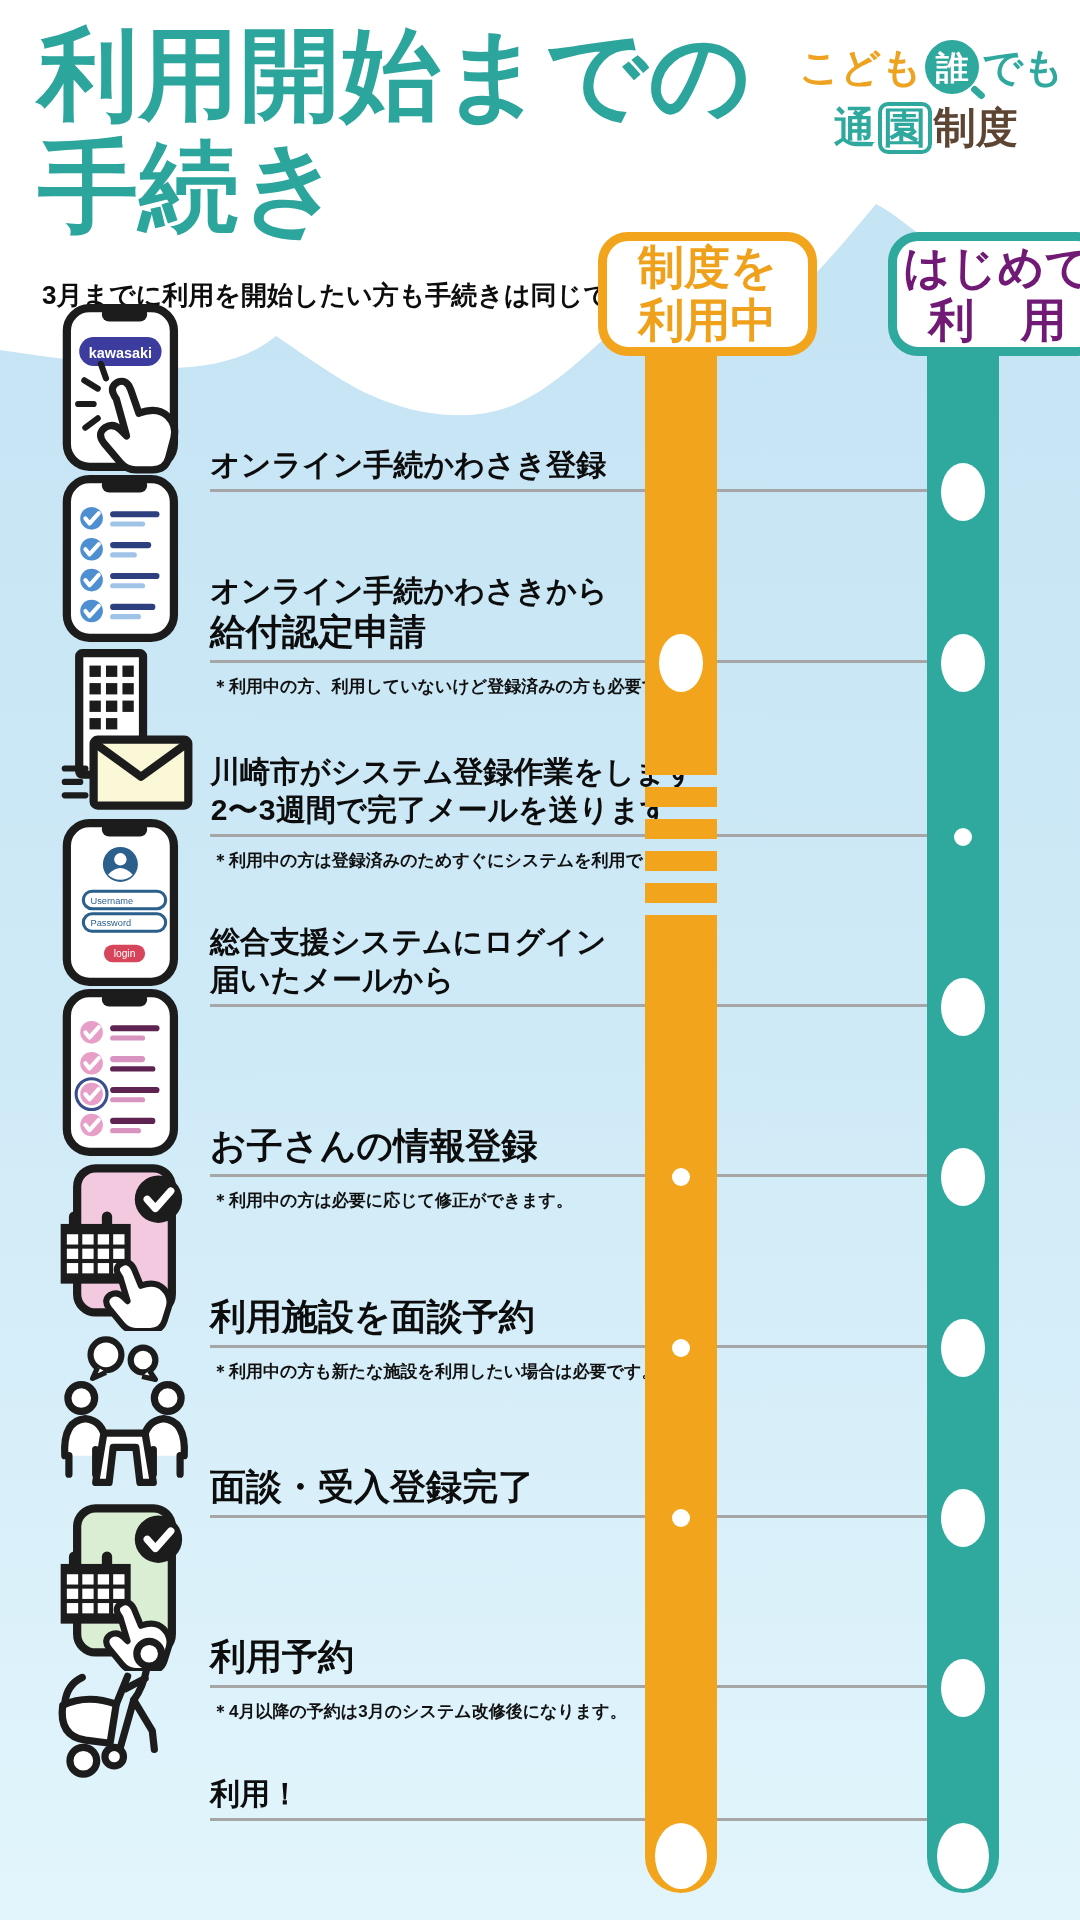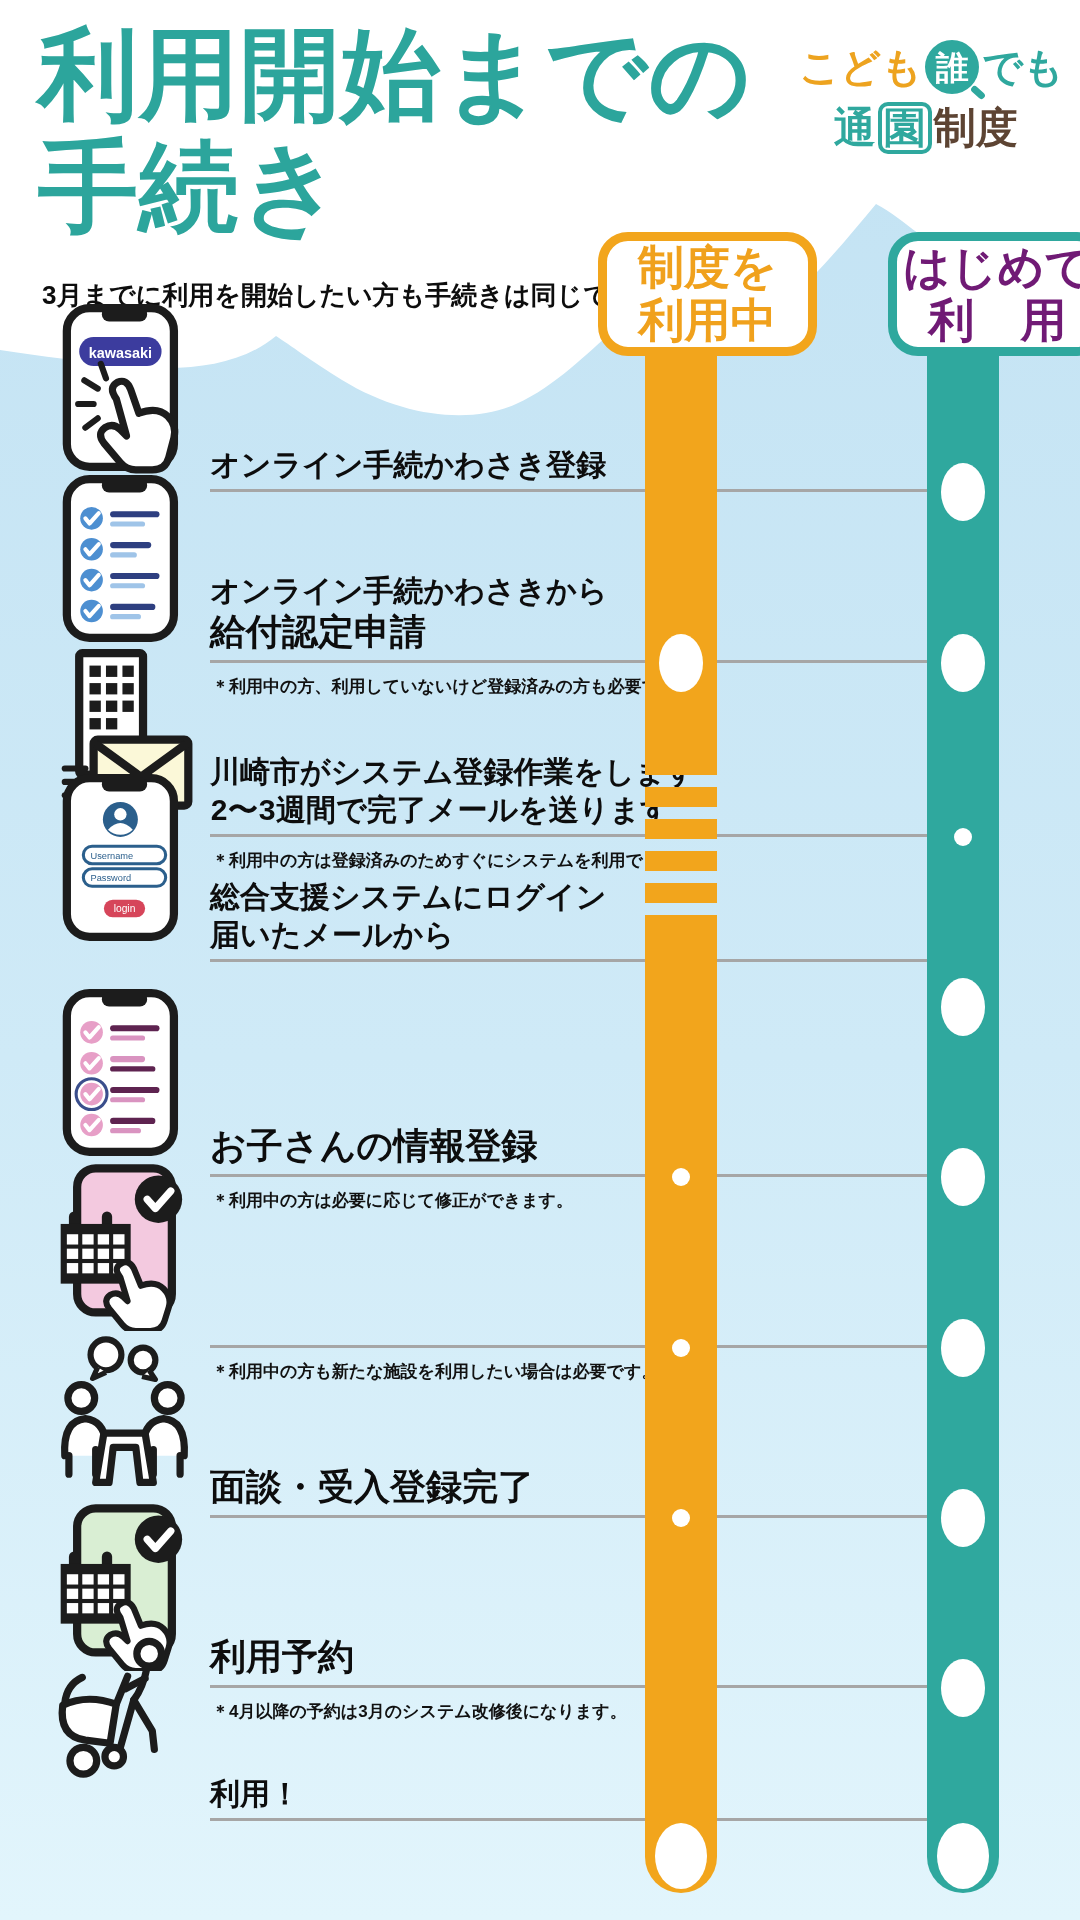--- a/index.html
+++ b/index.html
@@ -198,21 +198,21 @@
       <rect x="40" y="92" width="92" height="64" rx="4" fill="#fbf8d8" stroke="#1c1c1c" stroke-width="8"></rect>
       <path d="M42,96 L86,128 L130,96" fill="none" stroke="#1c1c1c" stroke-width="8" stroke-linejoin="round"></path>
     </svg></div>
         <div class="step-titles">
           <div class="t-main">川崎市がシステム登録作業をします</div>
           <div class="t-main">2〜3週間で完了メールを送ります</div>
         </div>
         <div class="step-uline"></div>
         <div class="step-note">＊利用中の方は登録済みのためすぐにシステムを利用できます。</div>
       </div>
-      <div class="step-row" style="top: 812px;">
+      <div class="step-row" style="top: 857px;">
         <div class="step-icon"><svg viewBox="0 0 140 170" xmlns="http://www.w3.org/2000/svg">
       <rect x="14" y="8" width="104" height="154" rx="22" fill="#fff" stroke="#1c1c1c" stroke-width="8"></rect>
       <rect x="48" y="7" width="44" height="14" rx="7" fill="#1c1c1c"></rect>
       <circle cx="66" cy="48" r="17" fill="#2b5f8c"></circle>
       <circle cx="66" cy="43" r="6" fill="#fff"></circle>
       <path d="M54,58 q12,-13 24,0 a17,17 0 0 1 -24,0 Z" fill="#fff"></path>
       <rect x="30" y="74" width="80" height="17" rx="8.5" fill="#fff" stroke="#2b5f8c" stroke-width="3"></rect>
       <text x="37" y="86" font-size="9" fill="#2b5f8c" font-family="Liberation Sans, sans-serif">Username</text>
       <rect x="30" y="96" width="80" height="17" rx="8.5" fill="#fff" stroke="#2b5f8c" stroke-width="3"></rect>
       <text x="37" y="108" font-size="9" fill="#2b5f8c" font-family="Liberation Sans, sans-serif">Password</text>
@@ -272,20 +272,23 @@
               <rect x="29" y="90" width="11" height="10"></rect>
               <rect x="44" y="90" width="11" height="10"></rect>
               <rect x="59" y="90" width="11" height="10"></rect>
         <rect x="14" y="104" width="11" height="10"></rect>
               <rect x="29" y="104" width="11" height="10"></rect>
               <rect x="44" y="104" width="11" height="10"></rect>
               <rect x="59" y="104" width="11" height="10"></rect>
       </g>
       <path d="M66,118 q-7,-9 0,-13 q8,-5 13,4 l7,17 q14,-5 22,3 q8,8 5,18 l-4,13 q-3,10 -14,10 h-14 q-8,0 -13,-6 l-13,-16 q-6,-8 1,-13 q7,-4 13,2 l4,4 Z" fill="#fff" stroke="#1c1c1c" stroke-width="6" stroke-linejoin="round"></path>
     </svg></div>
+        <div class="step-titles">
+          <div class="t-main t-big">利用施設を面談予約</div>
+        </div>
         <div class="step-uline"></div>
         <div class="step-note">＊利用中の方も新たな施設を利用したい場合は必要です。</div>
       </div>
       <div class="step-row" style="top: 1368px;">
         <div class="step-icon"><svg viewBox="0 0 140 170" xmlns="http://www.w3.org/2000/svg">
       <circle cx="52" cy="28" r="15" fill="#fff" stroke="#1c1c1c" stroke-width="6"></circle>
       <path d="M44,40 l-5,11 l13,-6" fill="#fff" stroke="#1c1c1c" stroke-width="5" stroke-linejoin="round"></path>
       <circle cx="88" cy="33" r="12" fill="#fff" stroke="#1c1c1c" stroke-width="6"></circle>
       <path d="M94,43 l6,9 l-13,-3" fill="#fff" stroke="#1c1c1c" stroke-width="5" stroke-linejoin="round"></path>
       <g fill="#fff" stroke="#1c1c1c" stroke-width="7" stroke-linecap="round" stroke-linejoin="round">

